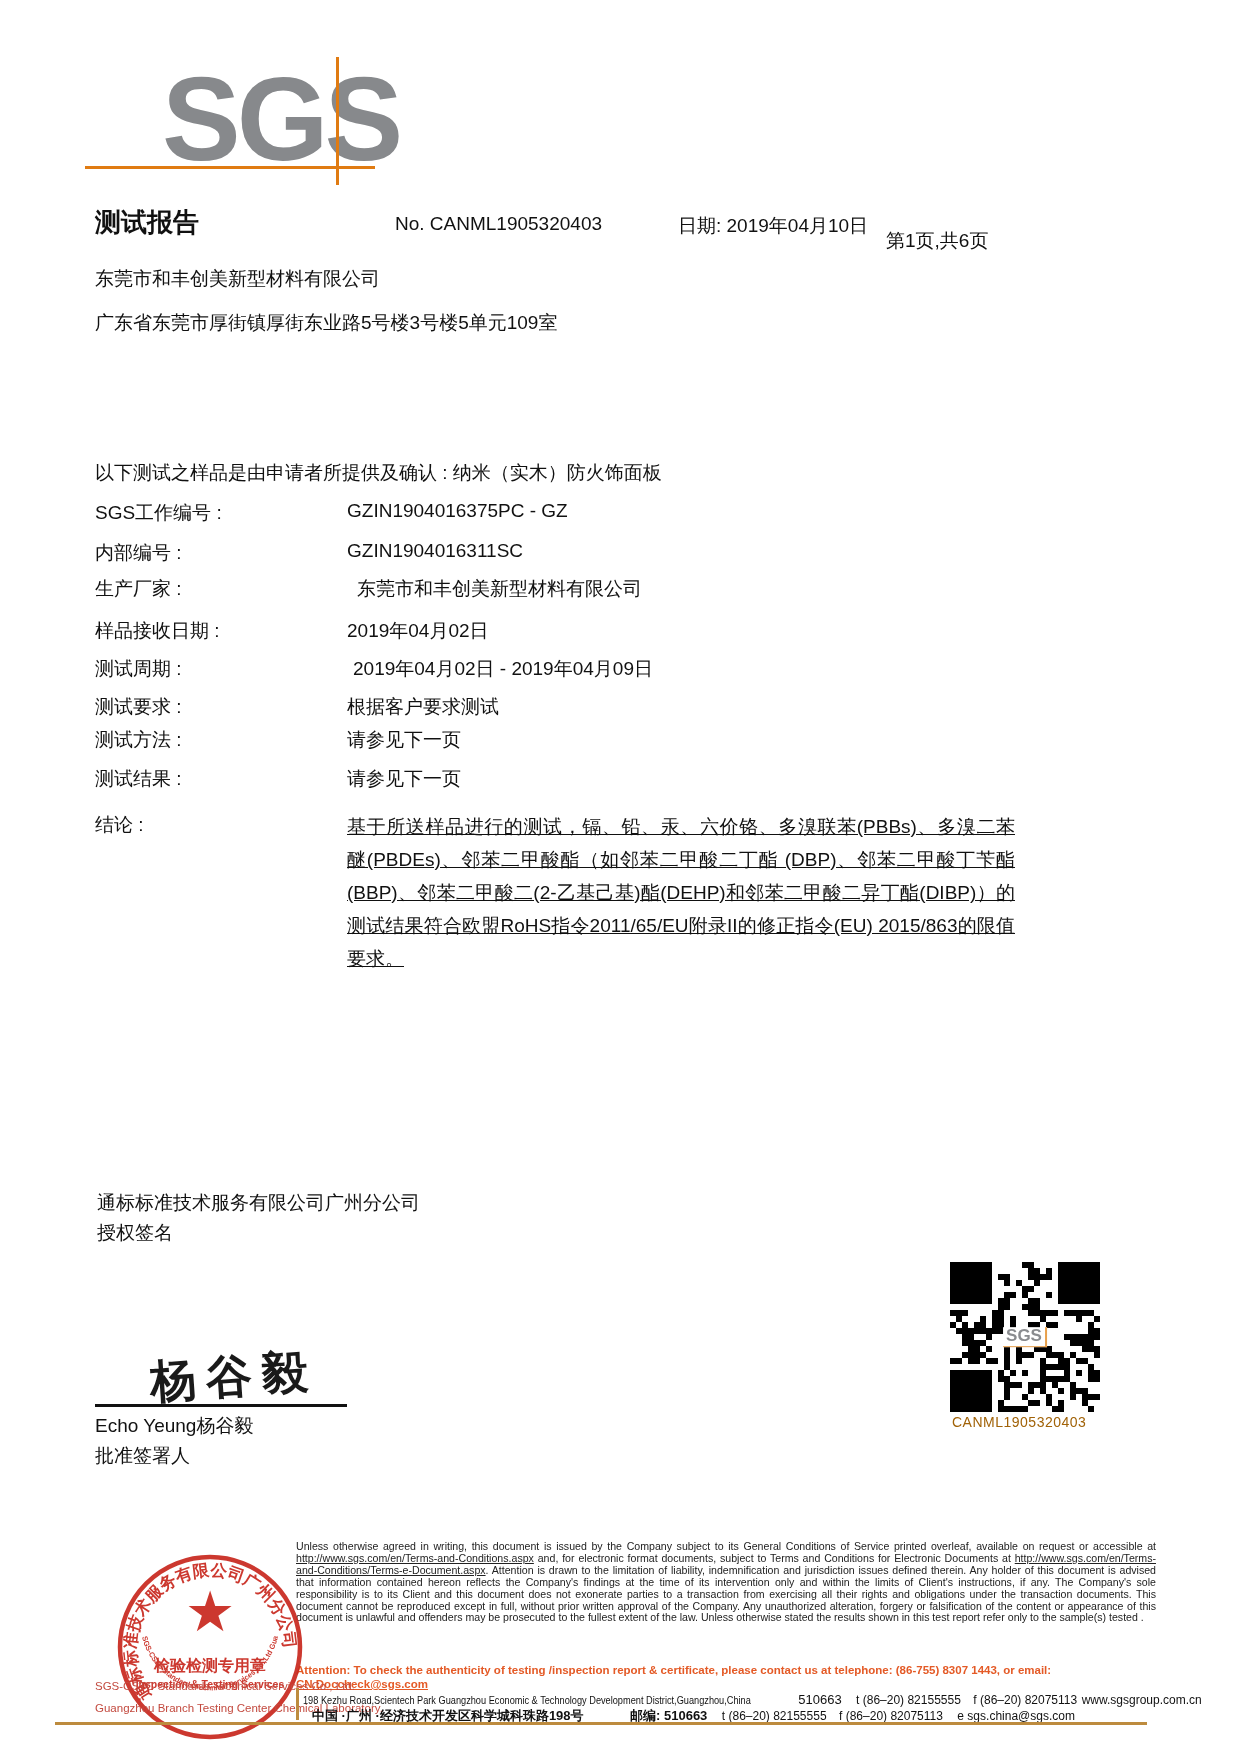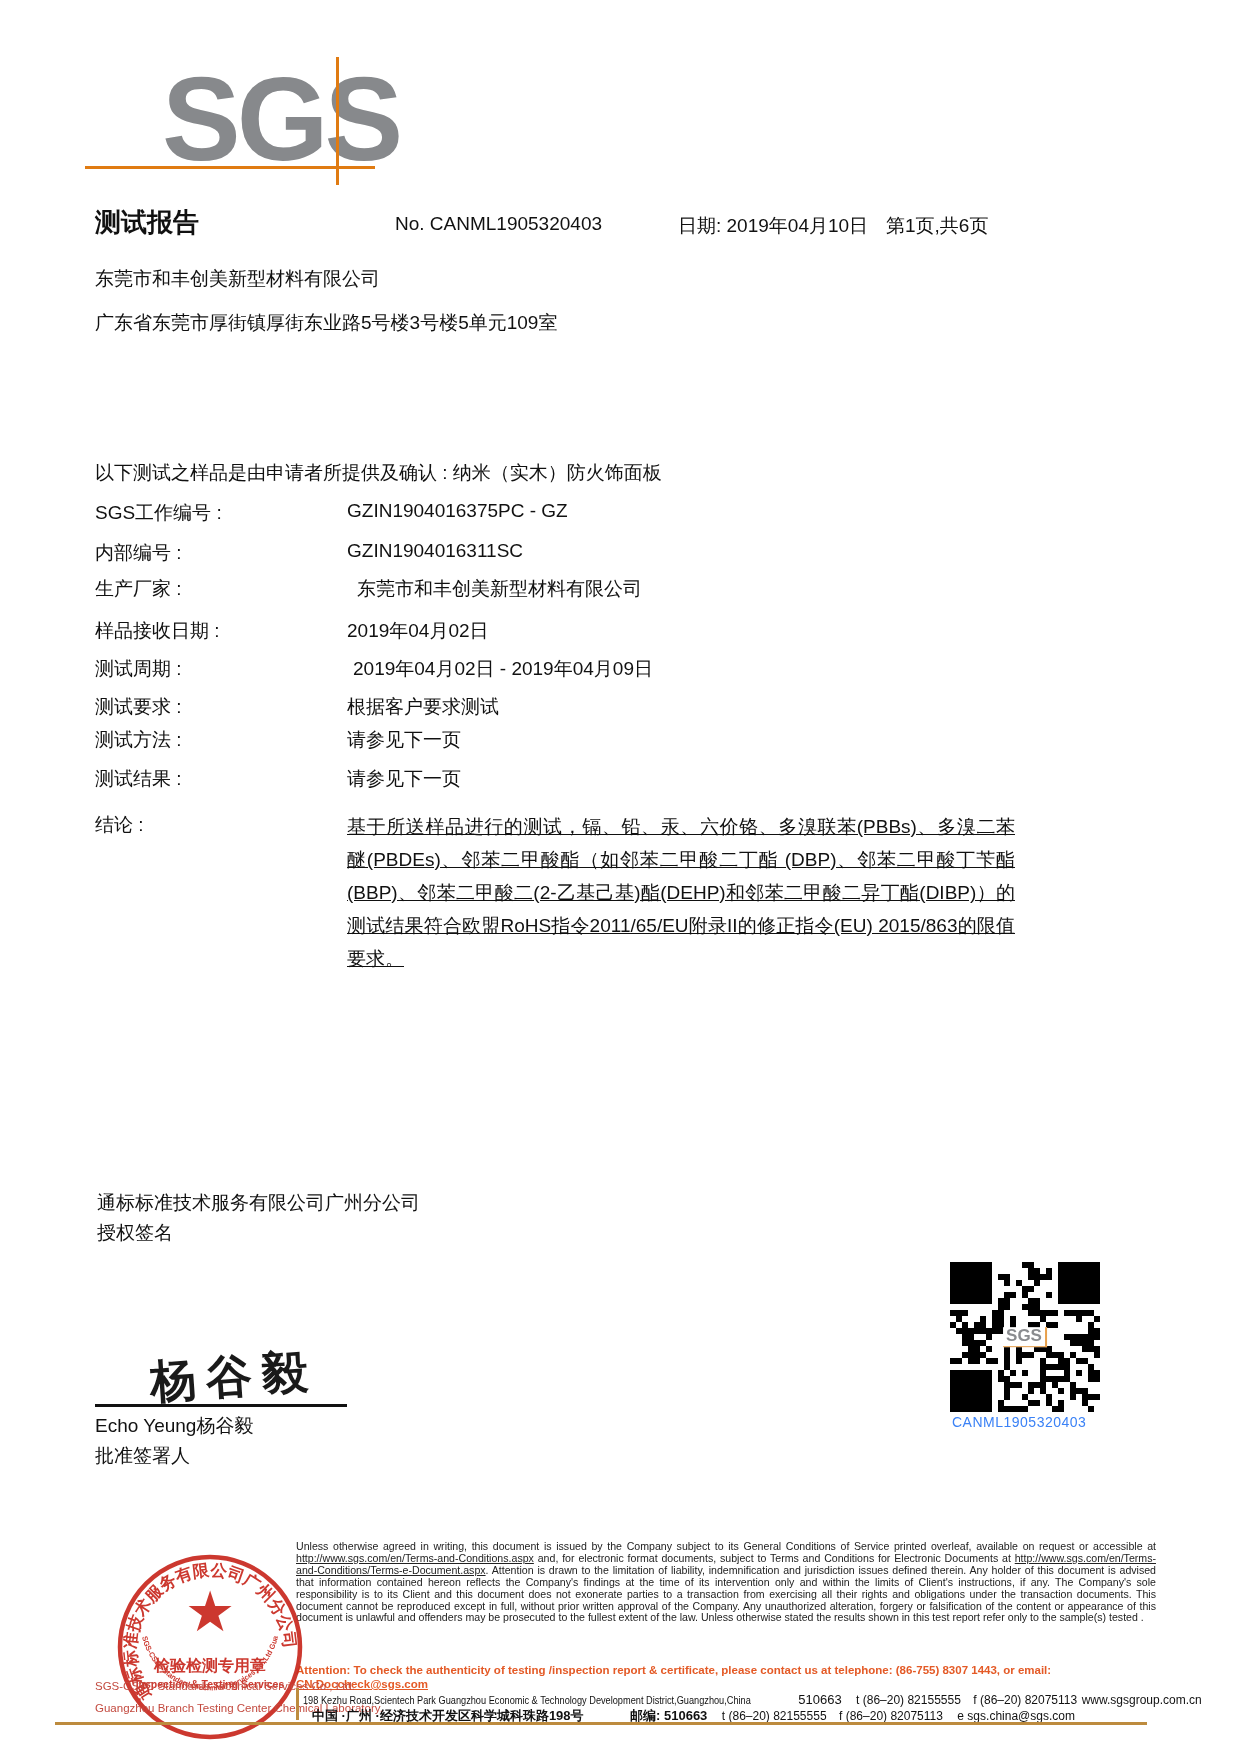--- a/index.html
+++ b/index.html
@@ -20,21 +20,21 @@
   .bold-line { font-size:20px; font-weight:bold; color:#111; }
   .field-label { font-size:19px; color:#111; }
   .field-value { font-size:19px; color:#111; }
   .conclusion { font-size:19px; line-height:33px; width:668px; text-align:justify; color:#111; }
   .sig-hand {
     font-size:46px; font-weight:600; color:#1a1a1a;
     transform:rotate(-4deg); letter-spacing:10px;
     font-family:"DejaVu Serif","Liberation Serif",serif;
   }
   .sig-line { background:#111; height:3px; }
-  .qr-caption { font-size:14px; color:#3b82f6; letter-spacing:0.5px; }
+  .qr-caption { font-size:14px; color:#a16207; letter-spacing:0.5px; }
   #qr-box { background:#fff; }
   #qr-box svg rect { fill:#000; }
   .qr-label {
     position:absolute; left:50%; top:50%; transform:translate(-50%,-50%);
     background:#fff; padding:0 3px; color:#8a8c8f; font-weight:bold; font-size:17px;
     border-right:2px solid #e8a04c; border-bottom:1px solid #e8a04c; line-height:1.1;
   }
   .legal { width:860px; font-size:10.6px; line-height:11.9px; text-align:justify; color:#222; }
   .legal .lk { text-decoration:underline; }
   .attention { width:860px; font-size:11.5px; line-height:14px; font-weight:bold; color:#e45a26; margin-top:2px; }
@@ -56,21 +56,21 @@
 
   <div class="abs" style="left:120px; top:52px; width:300px; height:140px;">
     <div class="abs logo-text" style="left:42px; top:8px;">SGS</div>
     <div class="abs logo-hline" style="left:-35px; top:114px; width:290px; height:3px;"></div>
     <div class="abs logo-vline" style="left:216px; top:5px; width:3px; height:128px;"></div>
   </div>
 
   <div class="abs doc-title" style="left:95px; top:205px;">测试报告</div>
   <div class="abs h-text" style="left:395px; top:213px;">No. CANML1905320403</div>
   <div class="abs h-text" style="left:678px; top:213px;">日期: 2019年04月10日</div>
-  <div class="abs h-text" style="left:886px; top:213px;">第1页,共6页</div>
+  <div class="abs h-text" style="left:886px; top:228px;">第1页,共6页</div>
 
   <div class="abs h-text" style="left:95px; top:266px;">东莞市和丰创美新型材料有限公司</div>
   <div class="abs h-text" style="left:95px; top:310px;">广东省东莞市厚街镇厚街东业路5号楼3号楼5单元109室</div>
 
   <div class="abs h-text" style="left:95px; top:460px;">以下测试之样品是由申请者所提供及确认 : 纳米（实木）防火饰面板</div>
 
   <div class="abs field-label" style="left:95px; top:500px;">SGS工作编号 :</div>
   <div class="abs field-value" style="left:347px; top:500px;">GZIN1904016375PC - GZ</div>
 
   <div class="abs field-label" style="left:95px; top:540px;text-align:right;">内部编号 :</div>

